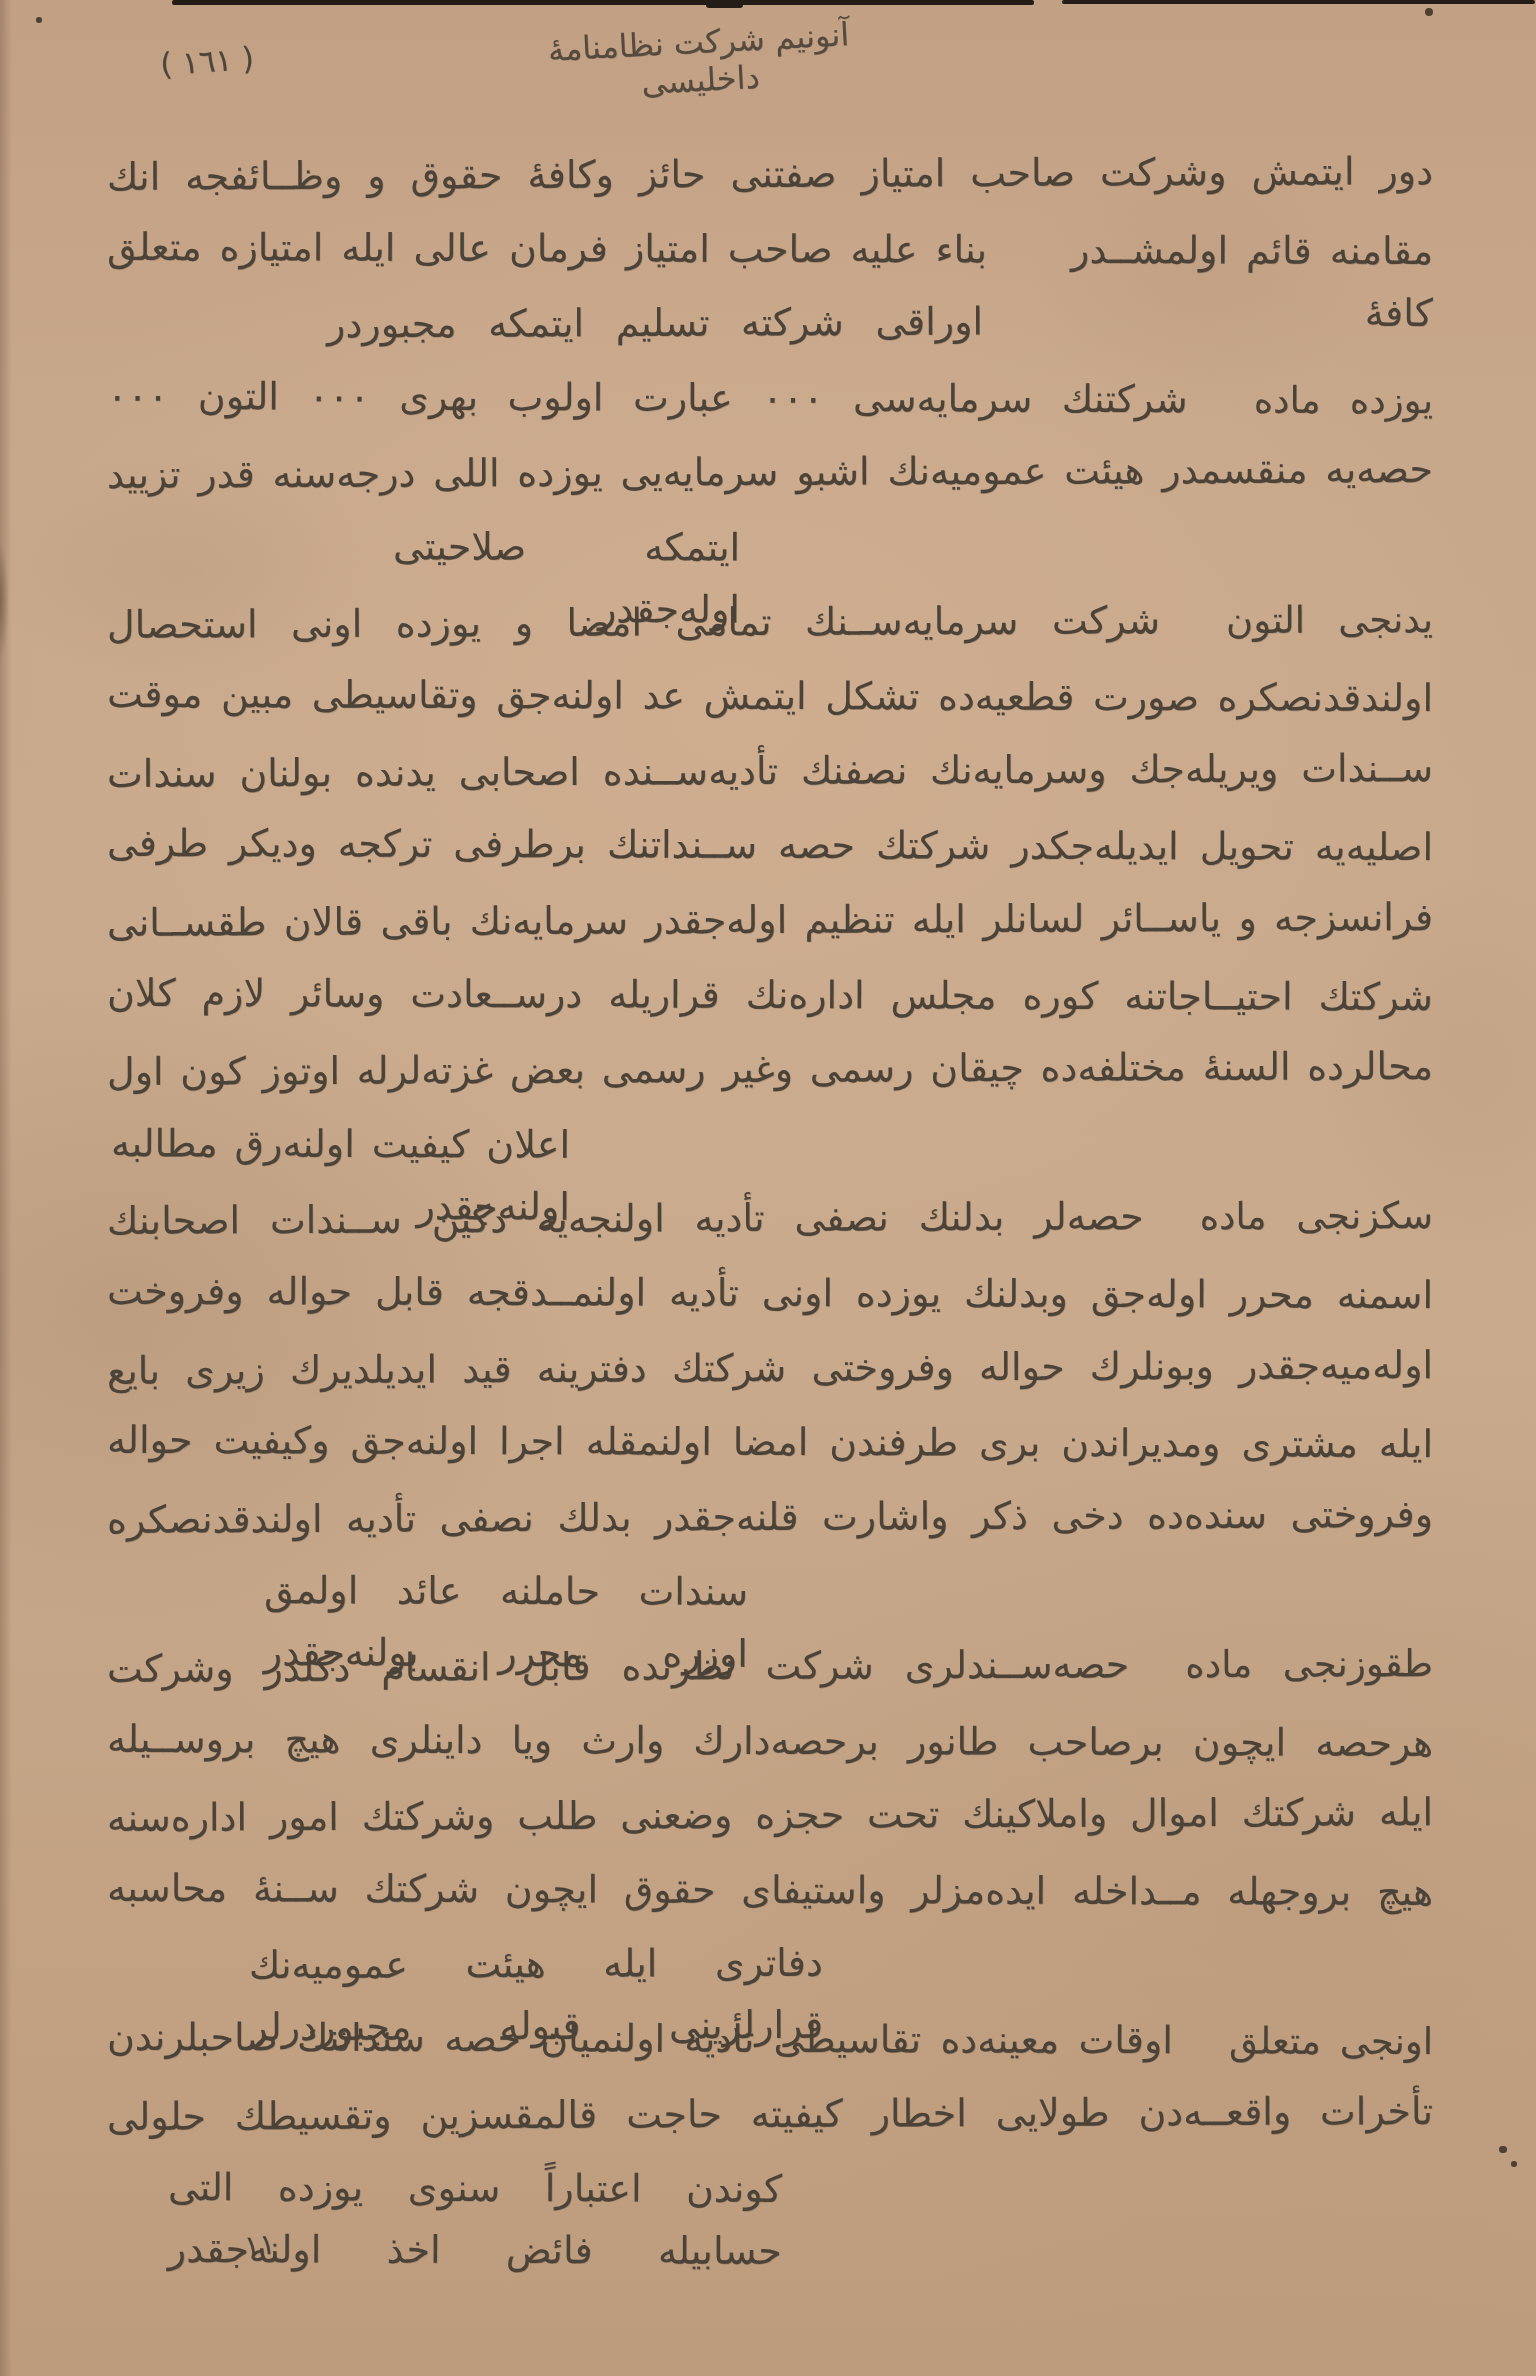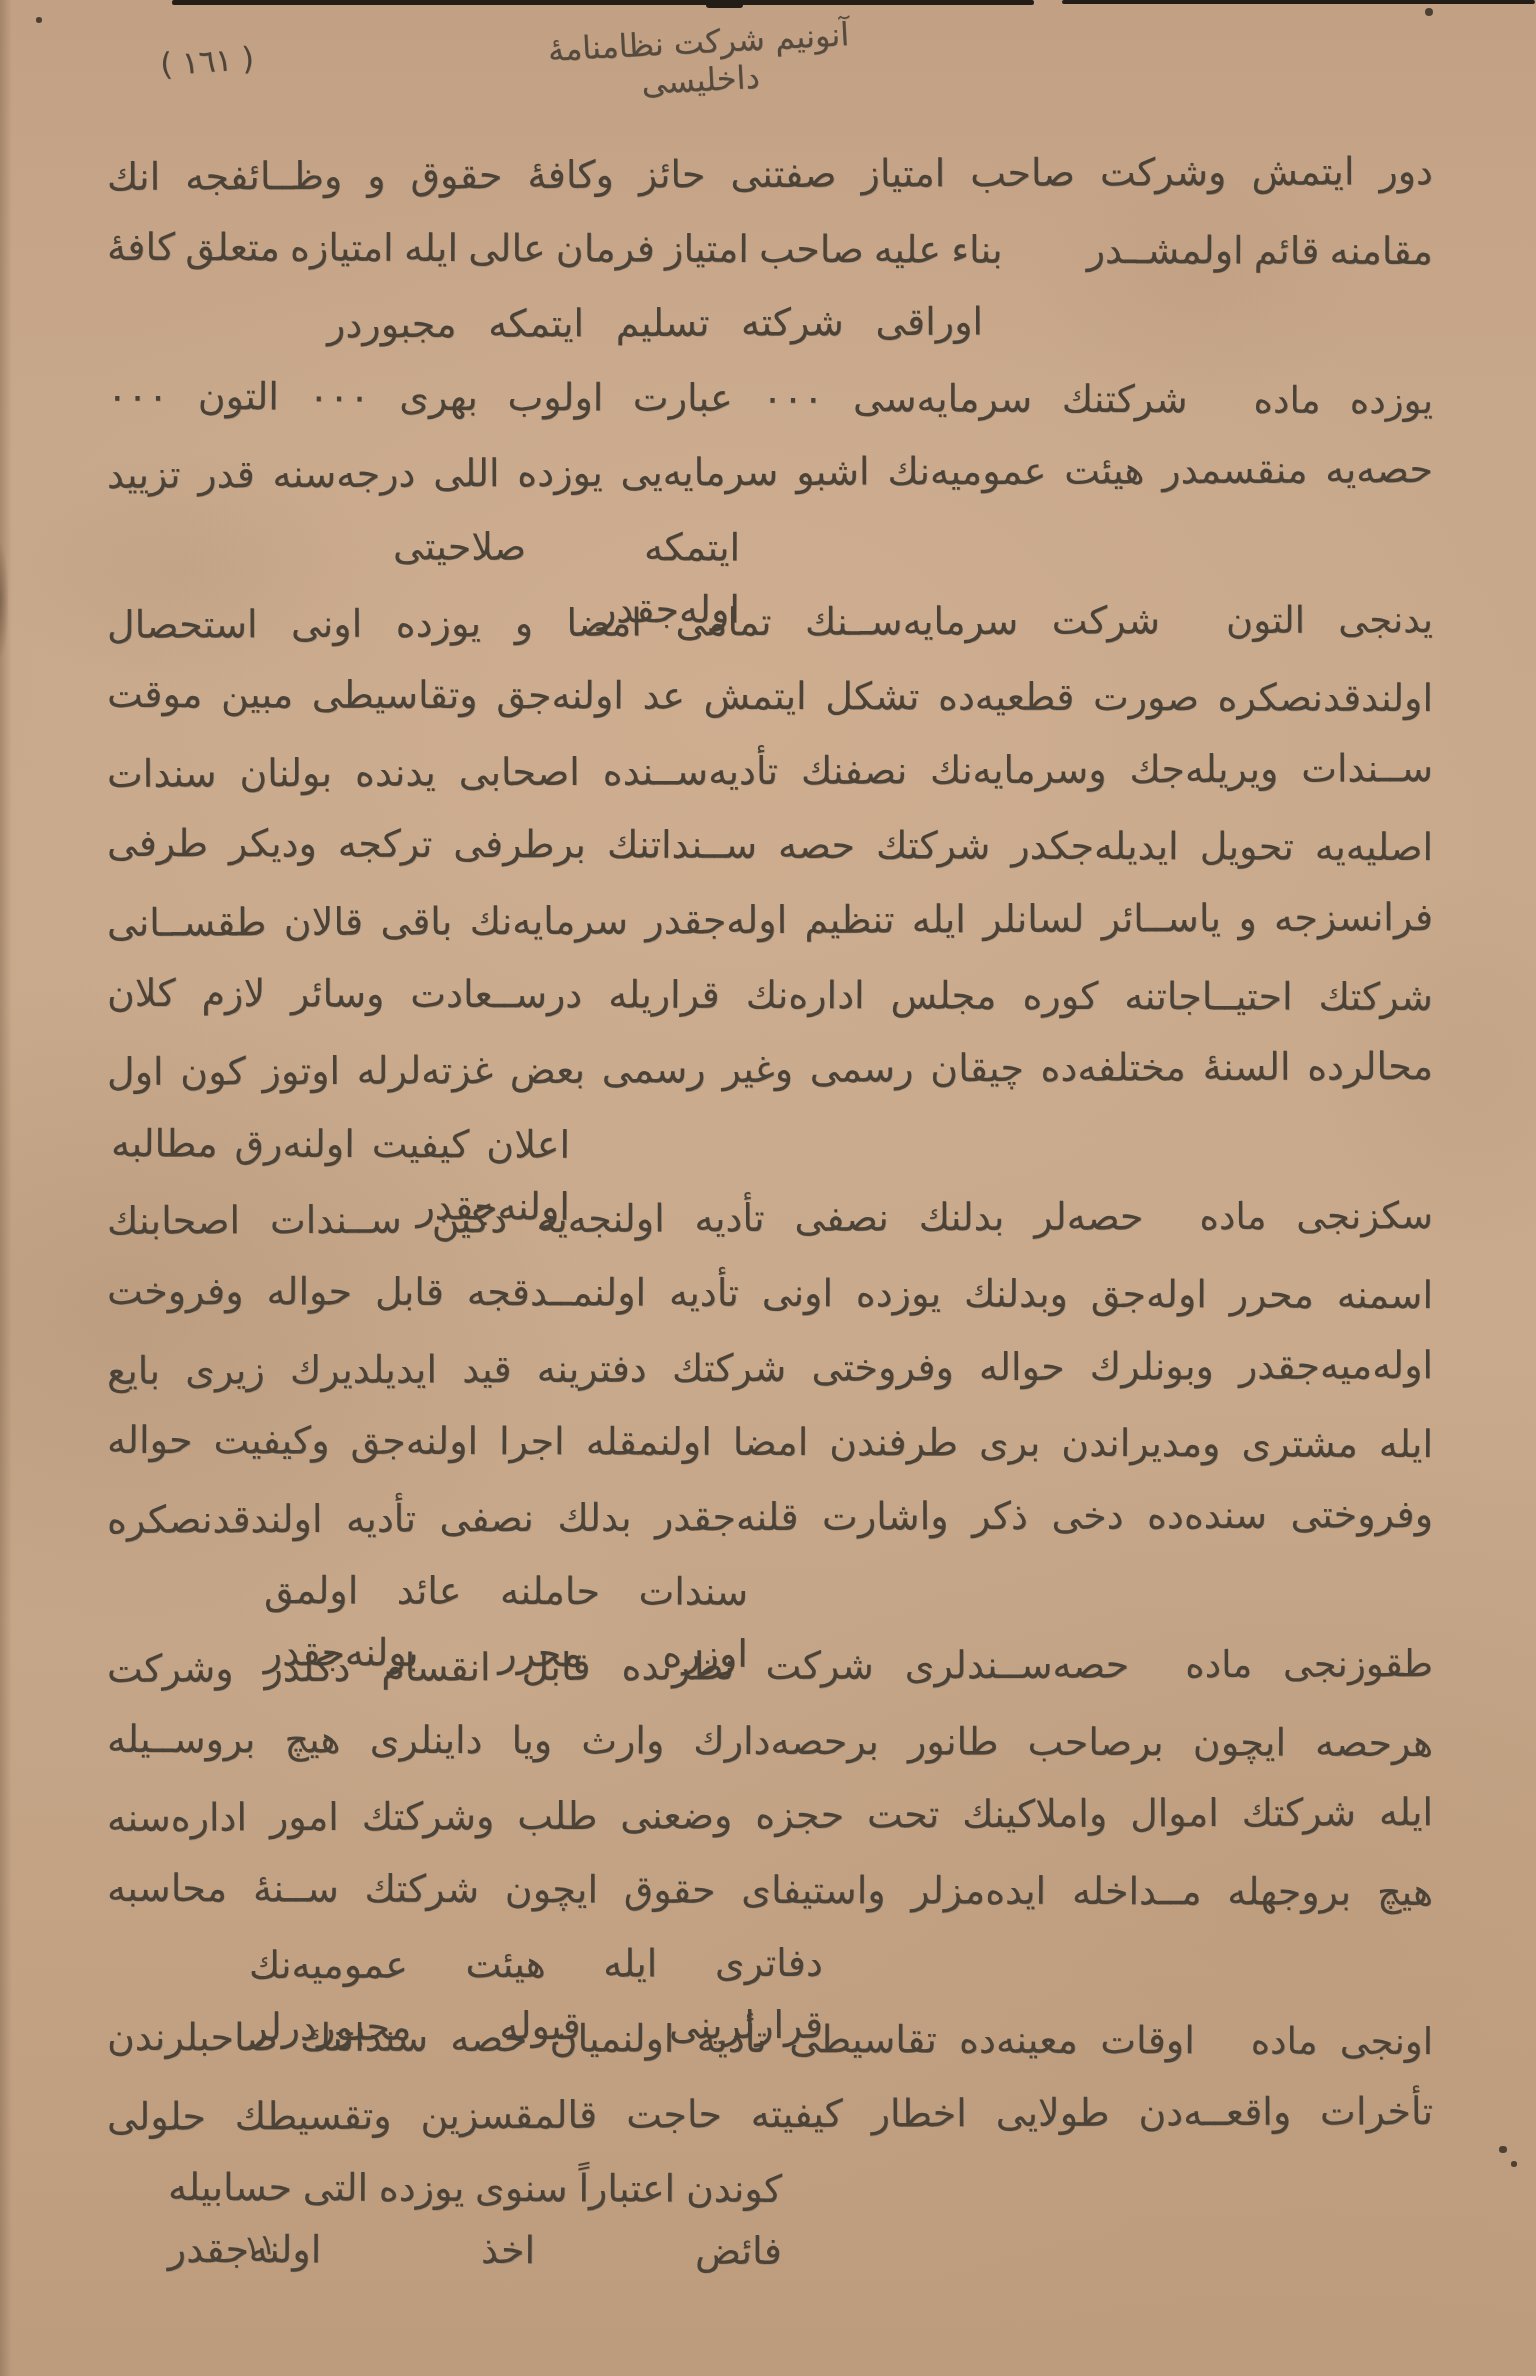--- a/index.html
+++ b/index.html
@@ -43,21 +43,21 @@
     text-shadow:0.5px 0.5px 0 rgba(74,64,52,.35);
   }
   .title{
     position:absolute;left:513px;top:22.5px;width:375px;
     direction:rtl;font-size:32px;text-align:center;
     transform:rotate(-3deg);
     color:#544a3e;
     text-shadow:0.5px 0.5px 0 rgba(74,64,52,.3);
   }
 
-  .body-lines{position:absolute;inset:0;color:#4b4238;font-family:Liberation Serif, serif;}
+  .body-lines{position:absolute;inset:0;color:#4b4238;}
   .line{
     position:absolute;
     direction:rtl;
     font-size:38px;line-height:62px;white-space:nowrap;
     text-shadow:0.6px 0.6px 0 rgba(70,60,48,.28);
   }
   .line.full,.line.article{
     left:108px;width:1326px;
     white-space:normal;
     text-align:justify;text-align-last:justify;
@@ -117,21 +117,21 @@
       <div class="line full" style="top: 1262px;">اسمنه محرر اوله‌جق وبدلنك يوزده اونى تأديه اولنمــدقجه قابل حواله وفروخت</div>
       <div class="line full" style="top: 1337px;">اوله‌ميه‌جقدر وبونلرك حواله وفروختى شركتك دفترينه قيد ايديلديرك زيرى بايع</div>
       <div class="line full" style="top: 1411px;">ايله مشترى ومديراندن برى طرفندن امضا اولنمقله اجرا اولنه‌جق وكيفيت حواله</div>
       <div class="line full" style="top: 1486px;">وفروختى سنده‌ده دخى ذكر واشارت قلنه‌جقدر بدلك نصفى تأديه اولندقدنصكره</div>
       <div class="line end-line" style="top: 1560px; left: 265px; width: 484px;">سندات حاملنه عائد اولمق اوزره محرر بولنه‌جقدر</div>
       <div class="line article" style="top: 1635px;"><span class="article-name">طقوزنجى ماده</span><span class="gap-spacer" style="width: 56px;"></span><span>حصه‌ســندلرى شركت نظرنده قابل انقسام دكلدر وشركت</span></div>
       <div class="line full" style="top: 1710px;">هرحصه ايچون برصاحب طانور برحصه‌دارك وارث ويا داينلرى هيچ بروســيله</div>
       <div class="line full" style="top: 1784px;">ايله شركتك اموال واملاكينك تحت حجزه وضعنى طلب وشركتك امور اداره‌سنه</div>
       <div class="line full" style="top: 1859px;">هيچ بروجهله مــداخله ايده‌مزلر واستيفاى حقوق ايچون شركتك ســنهٔ محاسبه</div>
       <div class="line end-line" style="top: 1933px; left: 250px; width: 574px;">دفاترى ايله هيئت عموميه‌نك قرارلرينى قبوله مجبوردرلر</div>
-      <div class="line article" style="top: 2008px;"><span class="article-name">اونجى ماده</span><span class="gap-spacer" style="width: 56px;"></span><span>اوقات معينه‌ده تقاسيطى تأديه اولنميان حصه سنداتنك صاحبلرندن</span></div>
+      <div class="line article" style="top: 2008px;"><span class="article-name">اونجى متعلق</span><span class="gap-spacer" style="width: 56px;"></span><span>اوقات معينه‌ده تقاسيطى تأديه اولنميان حصه سنداتنك صاحبلرندن</span></div>
       <div class="line full" style="top: 2083px;">تأخرات واقعــه‌دن طولايى اخطار كيفيته حاجت قالمقسزين وتقسيطك حلولى</div>
       <div class="line end-line" style="top: 2157px; left: 169px; width: 614px;">كوندن اعتباراً سنوى يوزده التى حسابيله فائض اخذ اولنه‌جقدر</div>
     </div>
 
   <div class="footer-mark">١١</div>
 
 </div>
 
 
 </body></html>

